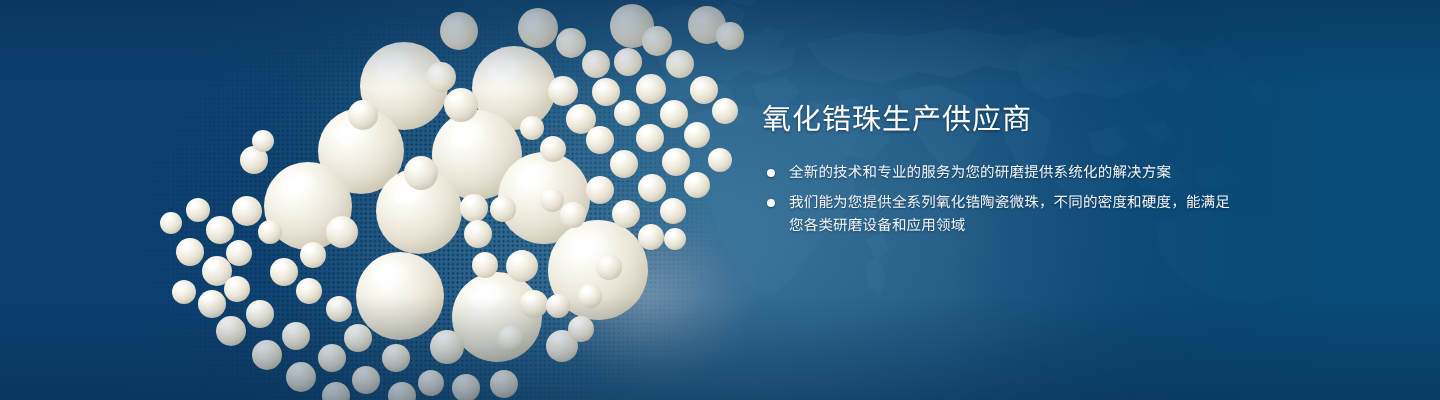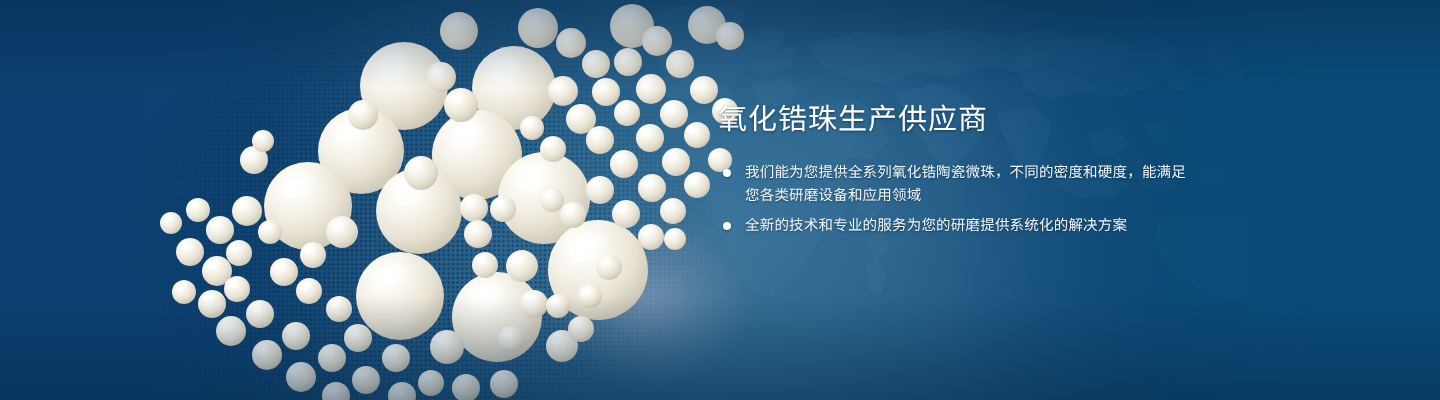--- a/index.html
+++ b/index.html
@@ -116,21 +116,21 @@
     border-radius: 50%;
     background: radial-gradient(ellipse at 45% 45%,
         rgba(235,220,230,0.34) 0%, rgba(190,175,195,0.14) 48%, rgba(0,0,0,0) 78%);
     filter: blur(10px);
     pointer-events: none;
   }
 
   
   .copy {
     position: absolute;
-    left: 718px;
+    left: 762px;
     top: 100px;
     width: 470px;
   }
   .headline {
     margin: 0;
     font-size: 29px;
     line-height: 38px;
     font-weight: 400;
     color: #ffffff;
     letter-spacing: 1px;
@@ -324,22 +324,22 @@
   </div>
 
   <div class="bg-vignette"></div>
 
   <div class="copy">
     <h1 class="headline">氧化锆珠生产供应商</h1>
 
     <ul class="bullets">
       <li class="bullet">
         <span class="dot"></span>
-        <span class="bullet-text">我们能为您提供全系列氧化锆陶瓷微珠，不同的密度和硬度，能满足您各类研磨设备和应用领域</span>
+        <span class="bullet-text">全新的技术和专业的服务为您的研磨提供系统化的解决方案</span>
       </li>
       <li class="bullet">
         <span class="dot"></span>
-        <span class="bullet-text">全新的技术和专业的服务为您的研磨提供系统化的解决方案</span>
+        <span class="bullet-text">我们能为您提供全系列氧化锆陶瓷微珠，不同的密度和硬度，能满足您各类研磨设备和应用领域</span>
       </li>
     </ul>
   </div>
 
 </div>
 
 </body></html>

